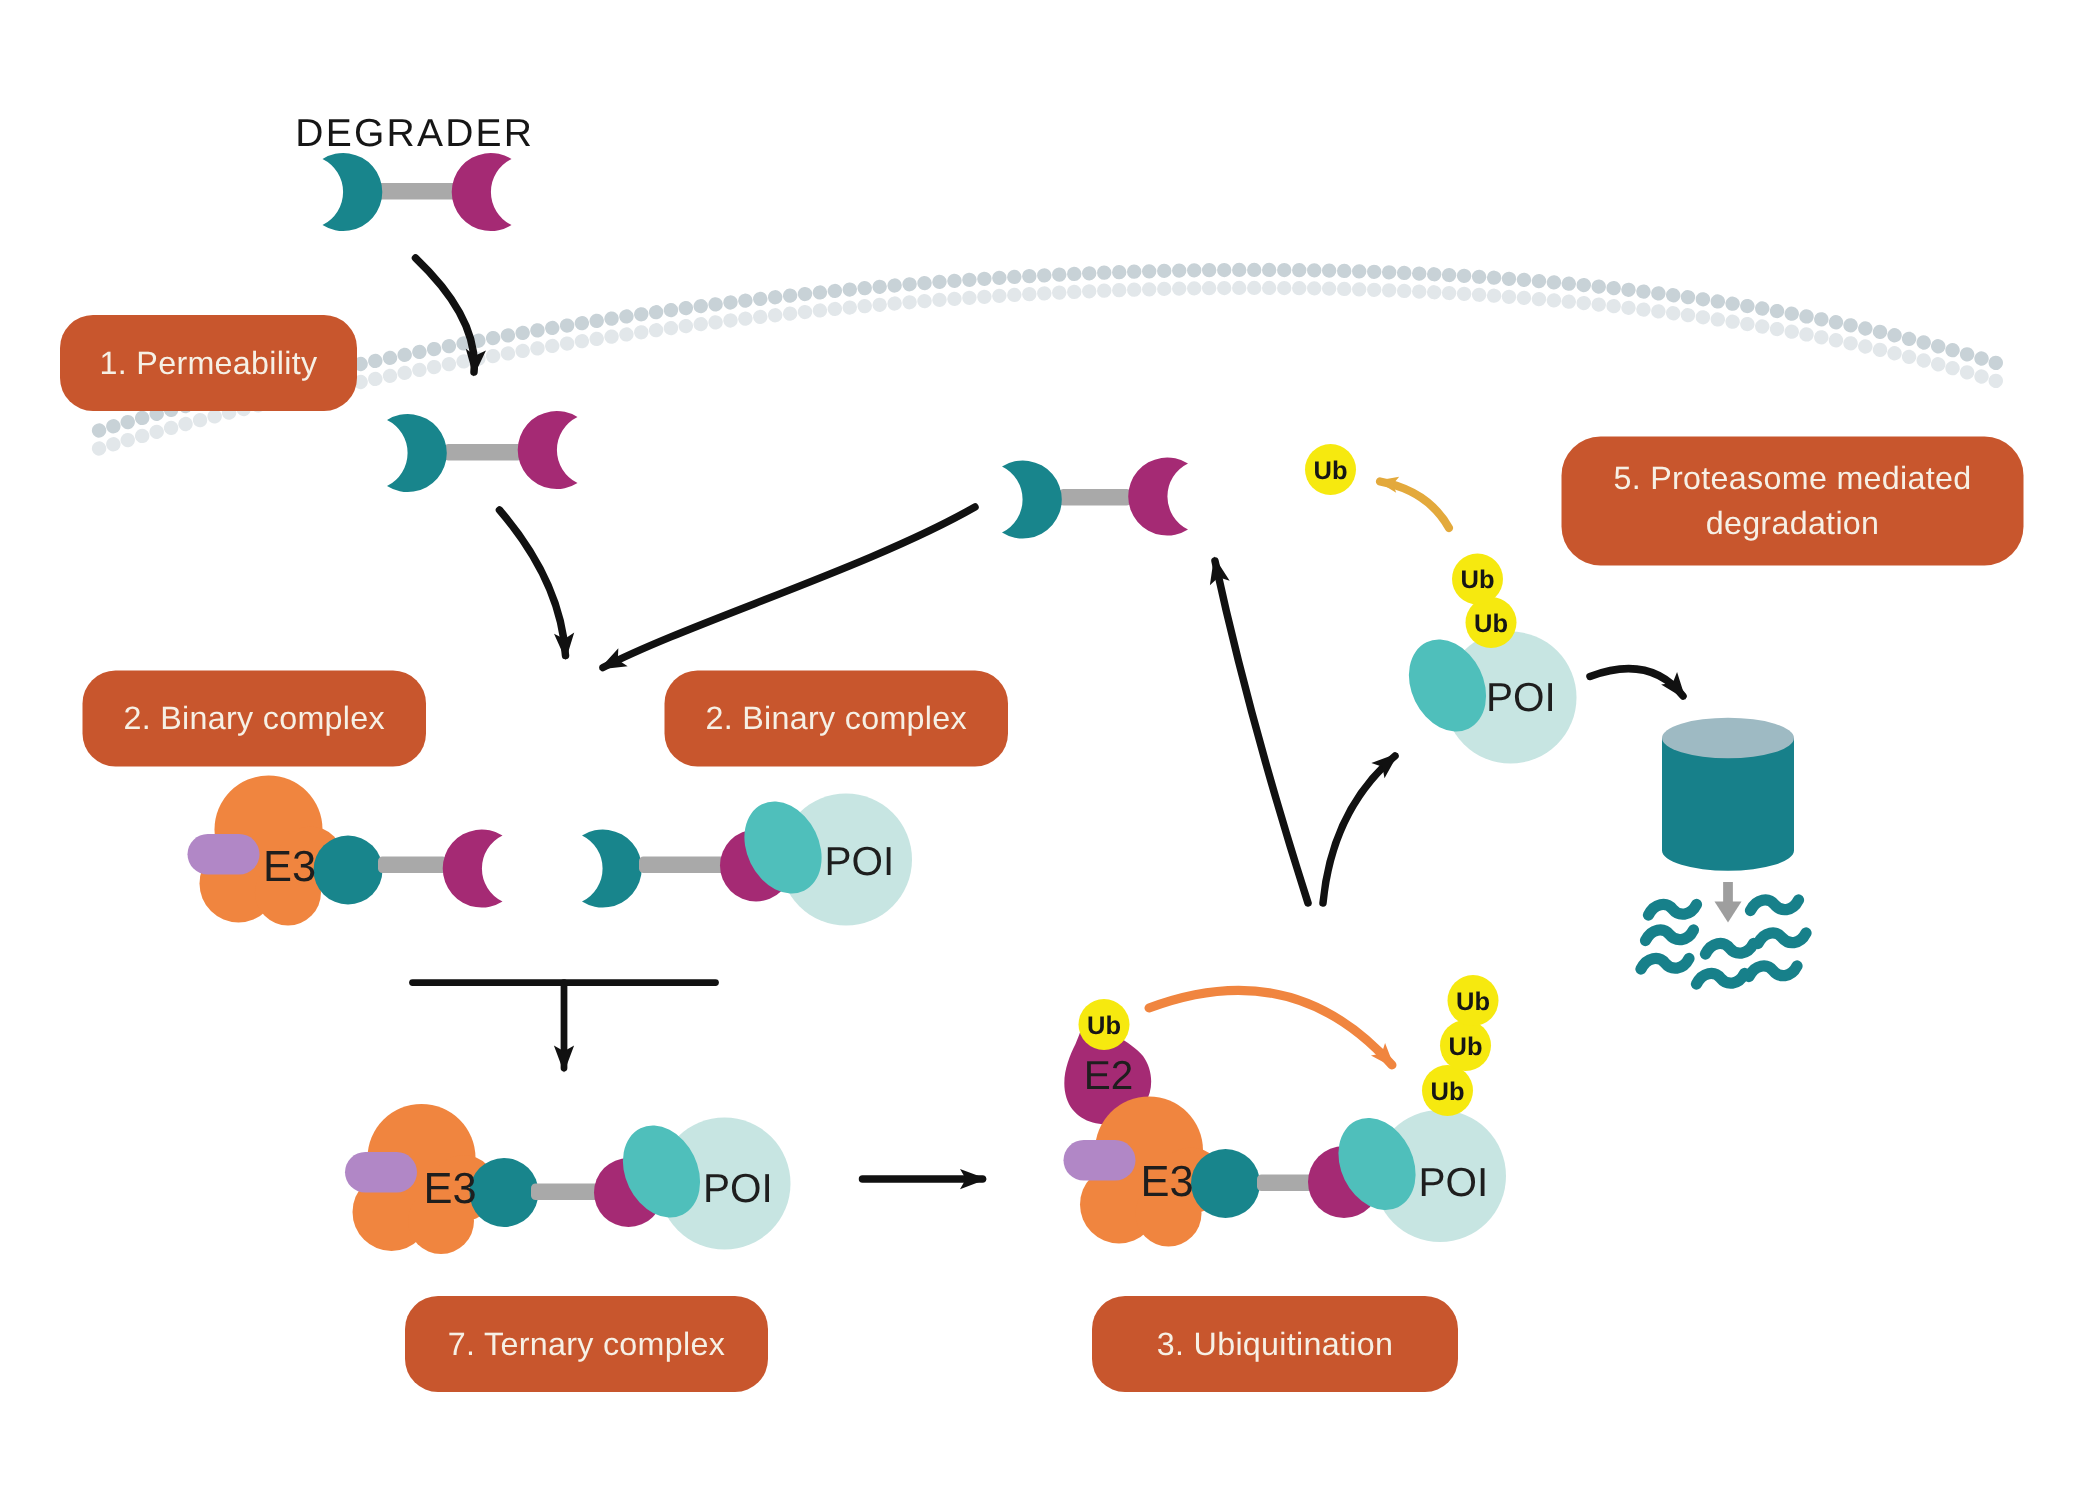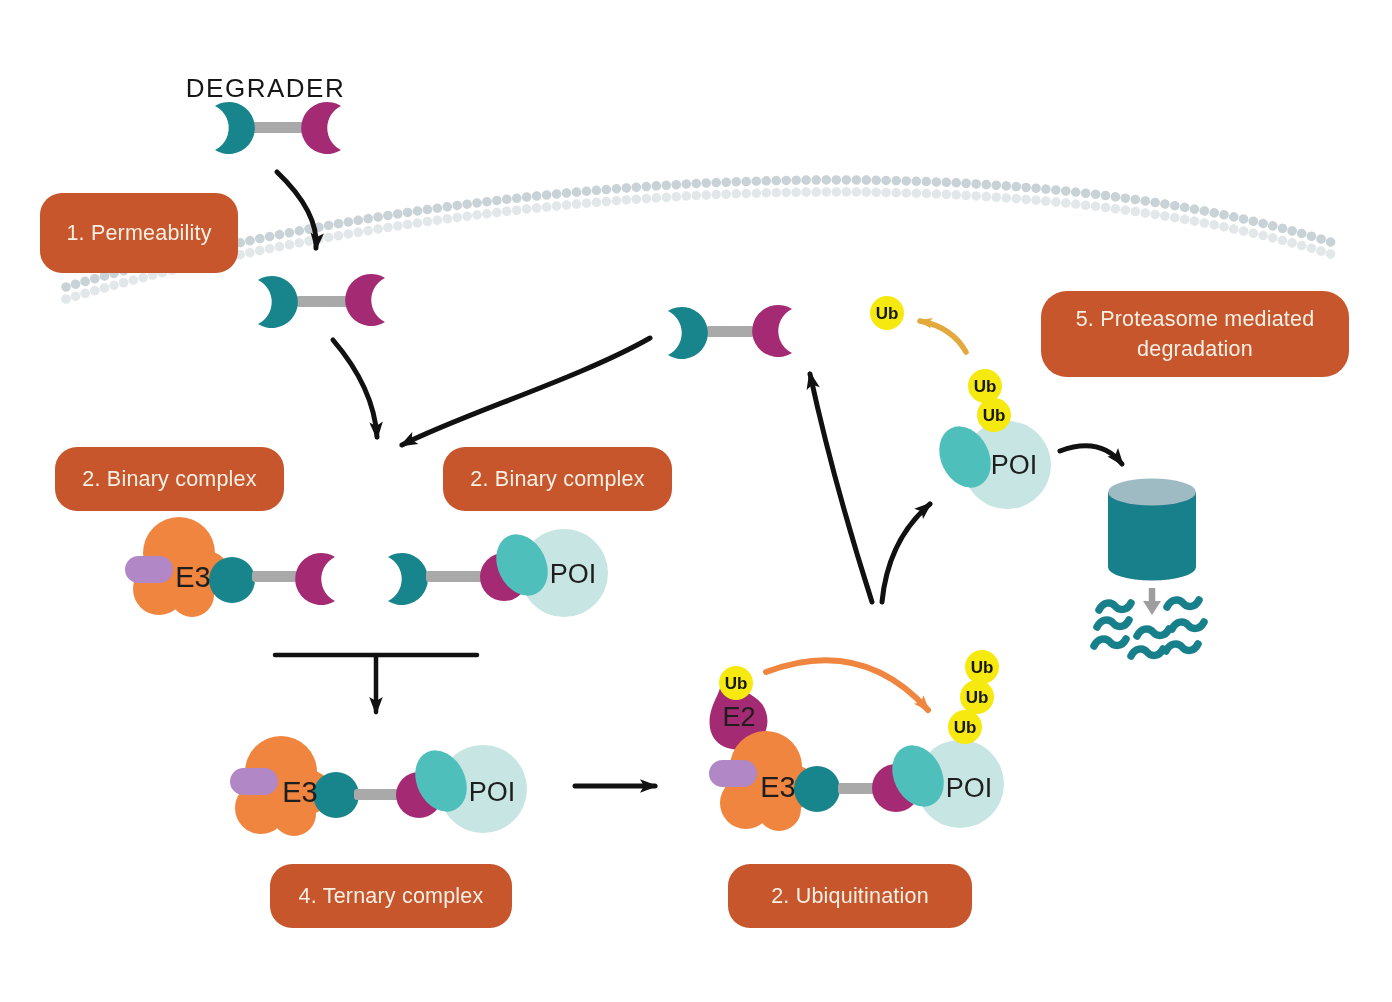--- a/index.html
+++ b/index.html
@@ -196,31 +196,31 @@
     <path class="stroke-black" marker-end="url(#ah-black)" d="M 650 338 C 580 378 460 415 402 445"></path>
     <path class="stroke-black" marker-end="url(#ah-black)" d="M 575 786 L 655 786"></path>
     <path class="stroke-black" marker-end="url(#ah-black)" d="M 872 602 Q 833 480 810 374"></path>
     <path class="stroke-black" marker-end="url(#ah-black)" d="M 882 602 Q 888 540 930 504"></path>
     <path class="stroke-black" marker-end="url(#ah-black)" d="M 1060 451 Q 1100 436 1122 464"></path>
     <path class="stroke-orange" marker-end="url(#ah-orange)" d="M 766 672 Q 862 636 928 710"></path>
     <path class="stroke-gold" marker-end="url(#ah-gold)" d="M 966 352 Q 952 327 920 321"></path>
   </g>
 </svg>
 
-<div class="title" style="left:173px;top:73px;width:185px;">DEGRADER</div>
-
-<div class="badge" style="left:40px;top:193px;width:198px;height:80px;">1. Permeability</div>
+<div class="title" style="left:184px;top:73px;width:185px;">DEGRADER</div>
+
+<div class="badge" style="left:40px;top:210px;width:198px;height:64px;">1. Permeability</div>
 
 <div class="badge" style="left:55px;top:447px;width:229px;height:64px;">2. Binary complex</div>
 
 <div class="badge" style="left:443px;top:447px;width:229px;height:64px;">2. Binary complex</div>
 
-<div class="badge" style="left:270px;top:864px;width:242px;height:64px;">4. Ternary complex</div>
-
-<div class="badge" style="left:728px;top:864px;width:244px;height:64px;">2. Ubiquitination</div>
+<div class="badge" style="left:270px;top:864px;width:242px;height:64px;">7. Ternary complex</div>
+
+<div class="badge" style="left:728px;top:864px;width:244px;height:64px;">3. Ubiquitination</div>
 
 <div class="badge" style="left:1041px;top:291px;width:308px;height:86px;flex-direction:column;border-radius:26px;">
   <span>5. Proteasome mediated</span>
   <span>degradation</span>
 </div>
 
 
 </div>
 
 </body></html>

